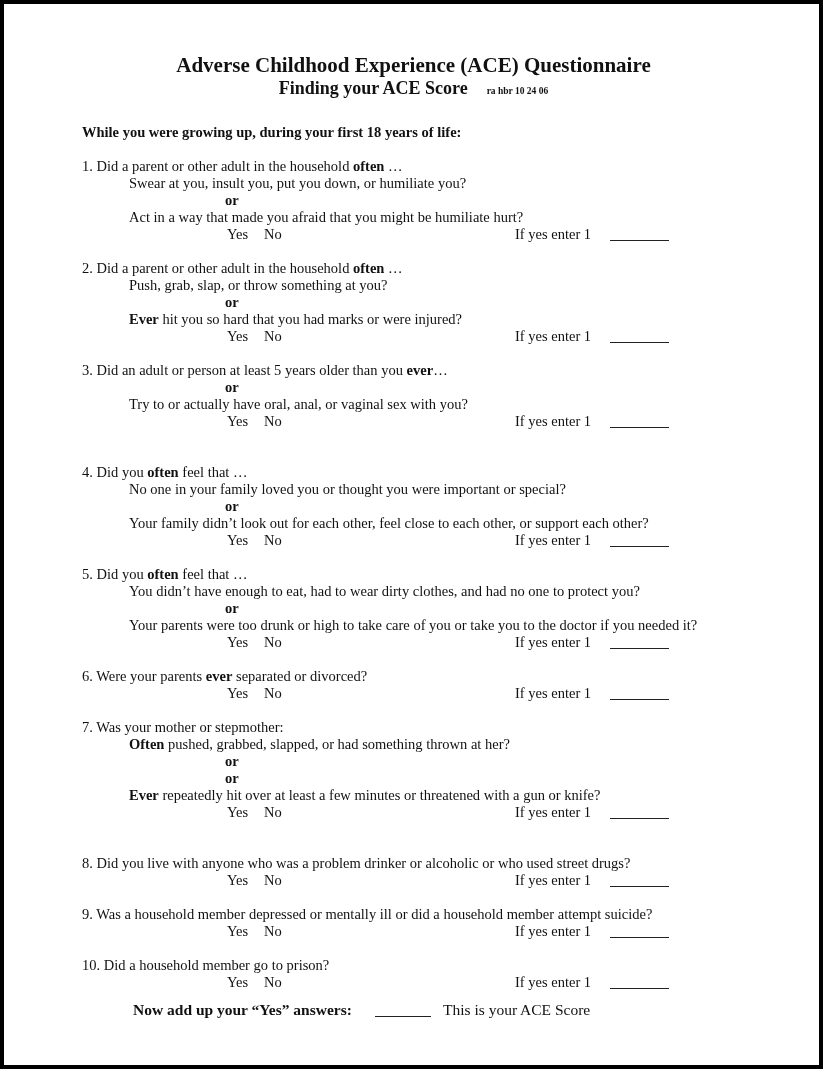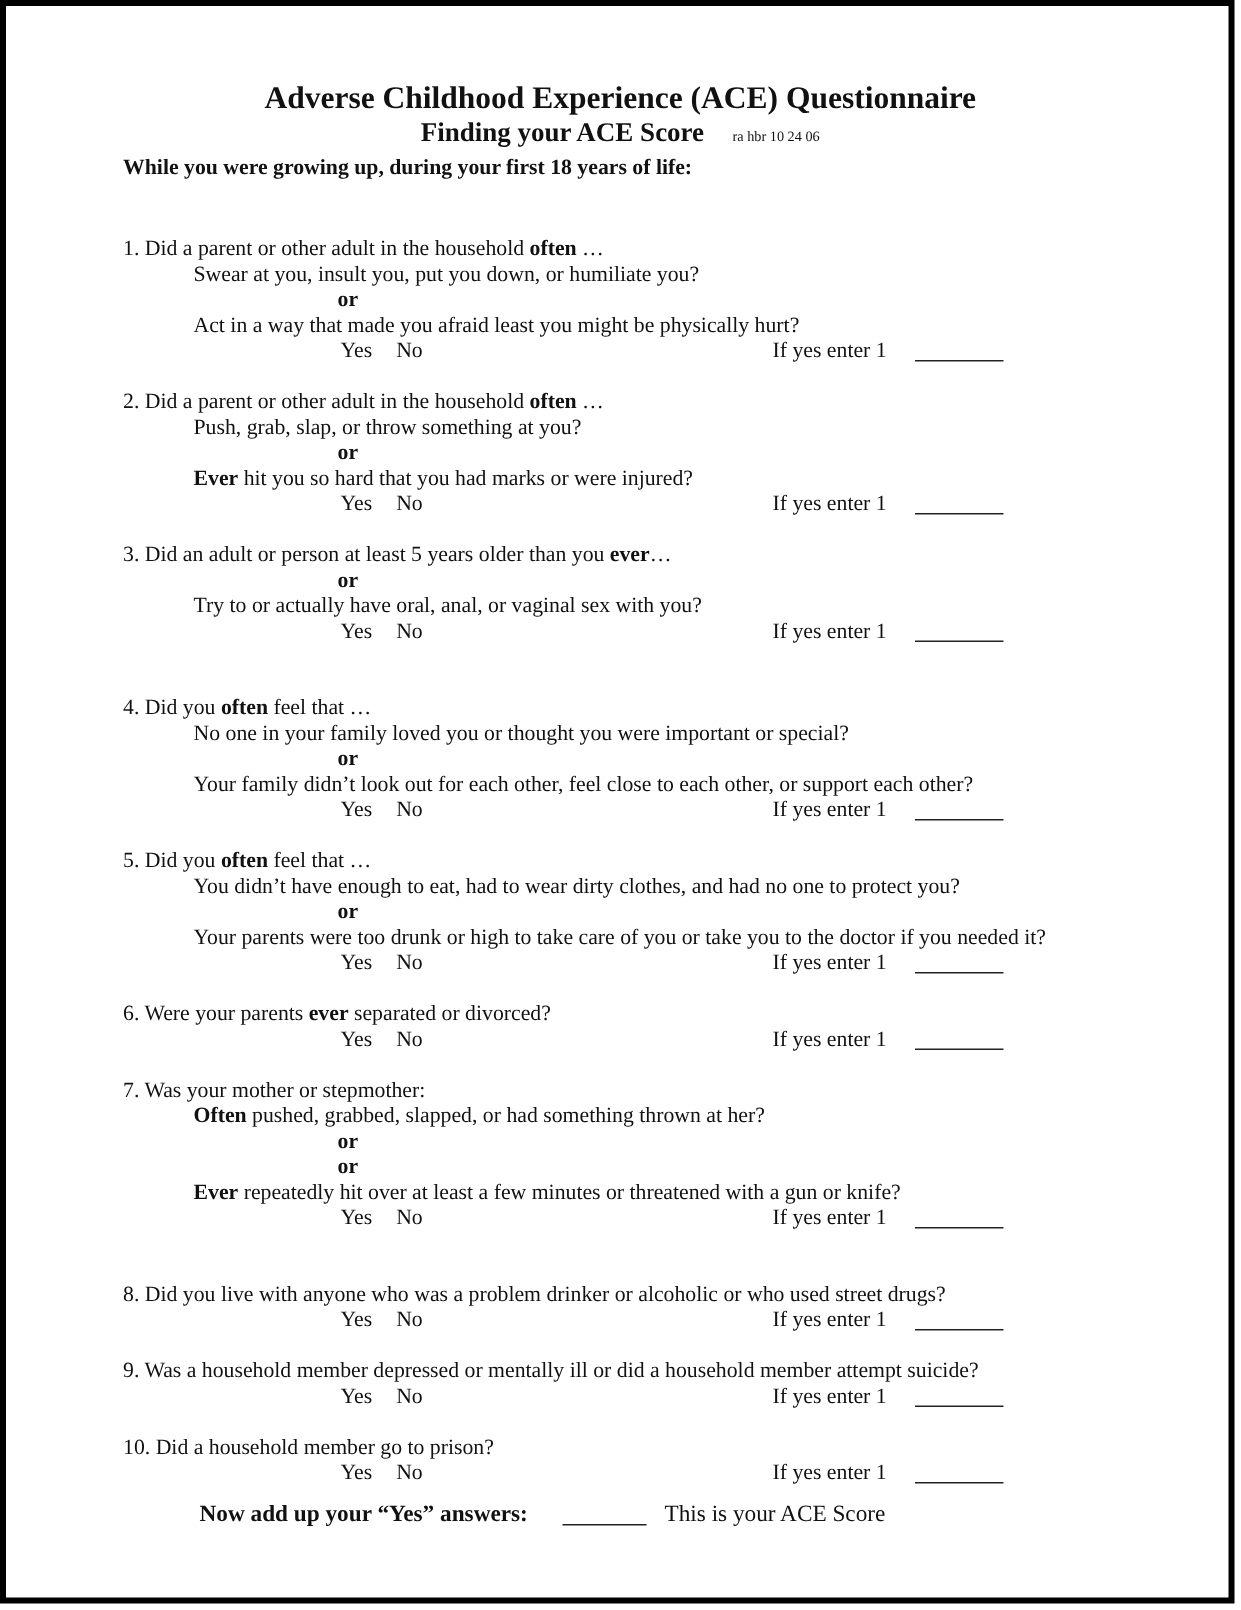--- a/index.html
+++ b/index.html
@@ -15,23 +15,23 @@
     background: #ffffff;
   }
   .title {
     position: absolute; left: 0; right: 0; top: 53px;
     text-align: center; font-weight: bold; font-size: 21px; line-height: 24px;
   }
   .subtitle {
     position: absolute; left: 0; right: 0; top: 77px;
     text-align: center; font-weight: bold; font-size: 18px; line-height: 22px;
   }
-  .subtitle .code { font-weight: normal; font-size: 9.5px; margin-left: 19px; }
+  .subtitle .code { font-weight: bold; font-size: 9.5px; margin-left: 19px; }
   .intro {
-    position: absolute; left: 82px; top: 104px;
+    position: absolute; left: 82px; top: 124px;
     font-weight: bold; font-size: 14.5px; line-height: 17px; white-space: nowrap;
   }
   .question {
     position: absolute; left: 82px; width: 700px;
     font-size: 14.5px; line-height: 17px;
   }
   .q-line { height: 17px; white-space: nowrap; position: relative; }
   .q-sub { padding-left: 47px; }
   .q-or { padding-left: 143px; font-weight: bold; }
   .q-answer { position: relative; height: 17px; }
@@ -65,21 +65,21 @@
 <div class="title">Adverse Childhood Experience (ACE) Questionnaire</div>
 <div class="subtitle"><span>Finding your ACE Score</span><span class="code">ra hbr 10 24 06</span></div>
 
 <div class="intro">While you were growing up, during your first 18 years of life:</div>
 
 <div id="questions">
     <div class="question" style="top: 158px;">
       <div class="q-line"><span>1.</span> <span>Did a parent or other adult in the household </span><b>often</b><span> …</span></div>
       <div class="q-line q-sub"><span>Swear at you, insult you, put you down, or humiliate you?</span></div>
       <div class="q-line q-or">or</div>
-      <div class="q-line q-sub"><span>Act in a way that made you afraid least you might be physically hurt?</span></div>
+      <div class="q-line q-sub"><span>Act in a way that made you afraid that you might be humiliate hurt?</span></div>
       <div class="q-answer">
         <div class="yes-no"><span class="yes">Yes</span><span class="no">No</span></div>
         <div class="enter-label">If yes enter 1</div>
         <div class="blank"></div>
       </div>
     </div>
     <div class="question" style="top: 260px;">
       <div class="q-line"><span>2.</span> <span>Did a parent or other adult in the household </span><b>often</b><span> …</span></div>
       <div class="q-line q-sub"><span>Push, grab, slap, or throw something at you?</span></div>
       <div class="q-line q-or">or</div>

